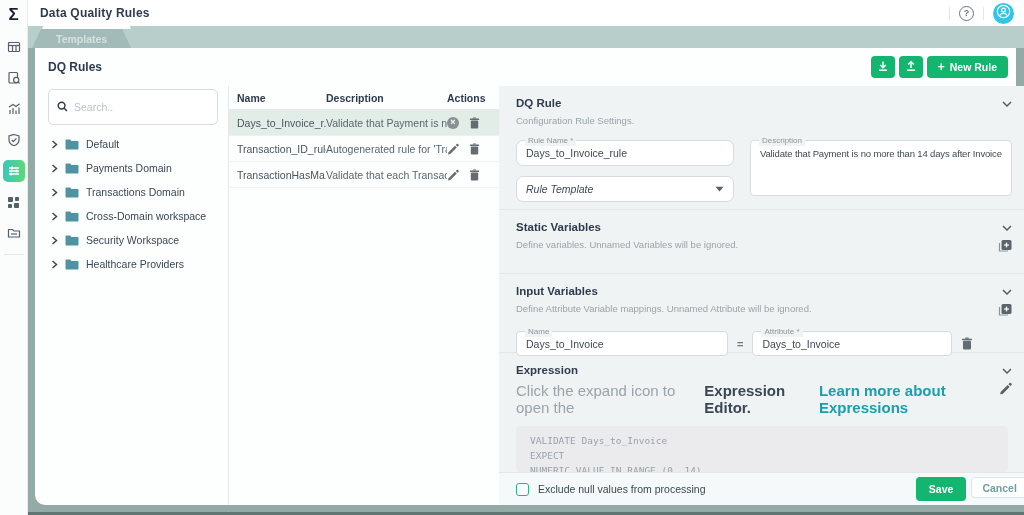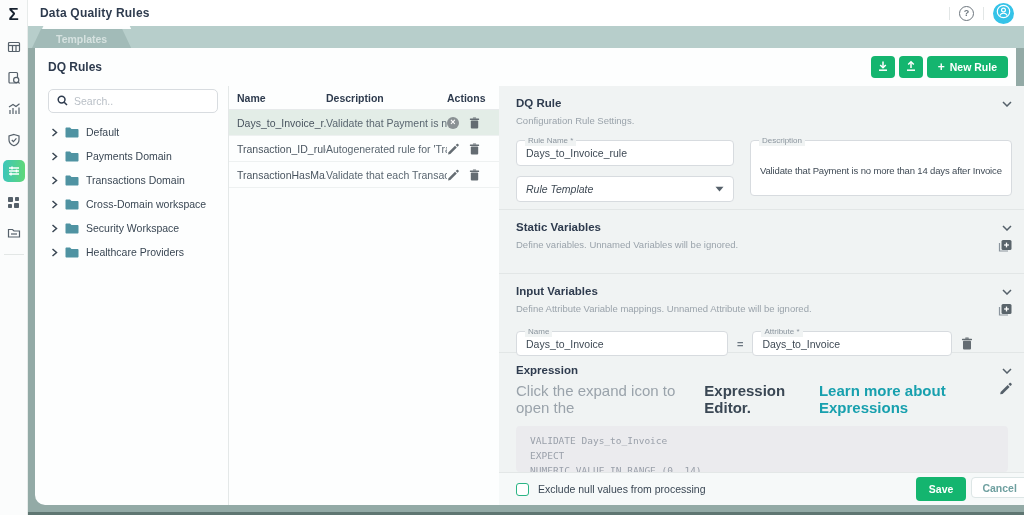--- a/index.html
+++ b/index.html
@@ -51,21 +51,21 @@
   .gbtn { background:#14b56f; border:none; border-radius:4px; height:22px;
     display:flex; align-items:center; justify-content:center; cursor:pointer; }
   .gbtn.icon-only { width:24px; }
   .gbtn.new-rule { padding:0 11px; gap:5px; color:#fff; font-size:10.5px; font-weight:700; }
   .plus-glyph { font-size:12px; font-weight:700; line-height:1; }
 
   .panels { position:absolute; left:0; top:38px; width:100%; height:419px; display:flex; }
 
   
   .tree-panel { width:223px; border-right:1px solid #e4e8e8; padding:3px 10px 0 13px; }
-  .searchbox { height:24px; border:1px solid #d8dce0; border-radius:5px; background:#fff;
+  .searchbox { height:36px; border:1px solid #d8dce0; border-radius:5px; background:#fff;
     display:flex; align-items:center; padding:0 8px; gap:6px; }
   .searchbox input { border:none; outline:none; flex:1; font-size:10.5px; color:#3f4a55;
     font-family:"Liberation Sans",sans-serif; background:transparent; }
   .searchbox input::placeholder { color:#b9bfc6; }
   .tree { margin-top:7px; }
   .tree-item { height:24px; display:flex; align-items:center; gap:7px; padding-left:3px; cursor:pointer; }
   .tw-chev { display:flex; }
   .folder-glyph { display:flex; }
   .tree-label { font-size:10.5px; color:#3a4754; }
 
@@ -95,24 +95,24 @@
   .chev-btn, .addbox-btn, .pencil-btn { background:none; border:none; padding:0; display:flex; cursor:pointer; }
 
   .sec-dq { height:129px; }
   .dq-fields { display:flex; gap:16px; margin-top:14px; }
   .dq-col1 { width:218px; display:flex; flex-direction:column; gap:10px; }
 
   .field { position:relative; border:1px solid #d7dbdf; border-radius:4px; background:#fff; }
   .field .flabel { position:absolute; top:-5px; left:8px; font-size:8px; color:#8b959e;
     background:#f0f3f3; padding:0 3px; line-height:1.2; white-space:nowrap; }
   .field .fvalue { font-size:10.5px; color:#3f4a55; padding:0 9px; display:flex; align-items:center; height:100%; overflow:hidden; white-space:nowrap; }
-  .h26 { height:26px; }
+  .h26 { height:26px;border-radius:7px; }
   .h25 { height:25px; }
   .desc-field { flex:1; height:56px; }
-  .desc-field .fvalue { align-items:flex-start; padding-top:24px; font-size:9.5px; letter-spacing:-.15px; }
+  .desc-field .fvalue { align-items:flex-start; padding-top:7px; font-size:9.5px; letter-spacing:-.15px; }
   .select-field { display:flex; align-items:center; cursor:pointer; }
   .select-field .fvalue { flex:1; color:#3f4a55;font-style:italic; }
   .select-arrow { margin-right:9px; display:flex; }
 
   .sec-static { height:66px; }
   .sec-input { height:79px; }
   .iv-row { display:flex; align-items:center; gap:9px; margin-top:11px; }
   .iv-name { width:212px; }
   .iv-attr { width:200px; }
   .equals { font-size:11px; color:#6b7680; font-weight:700; }

